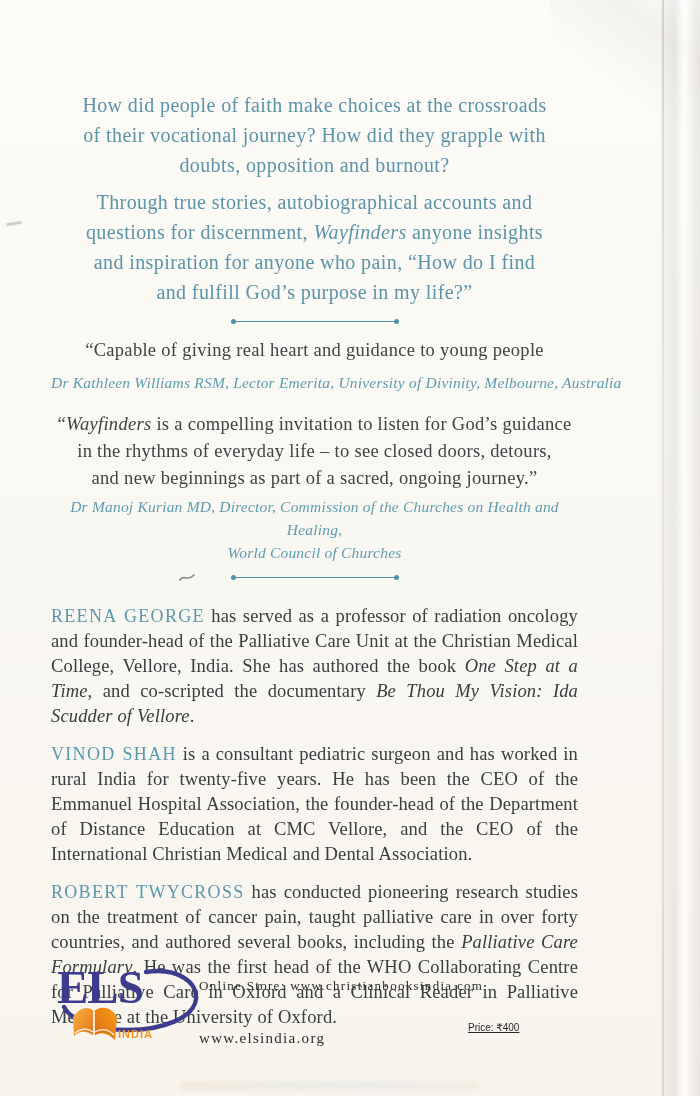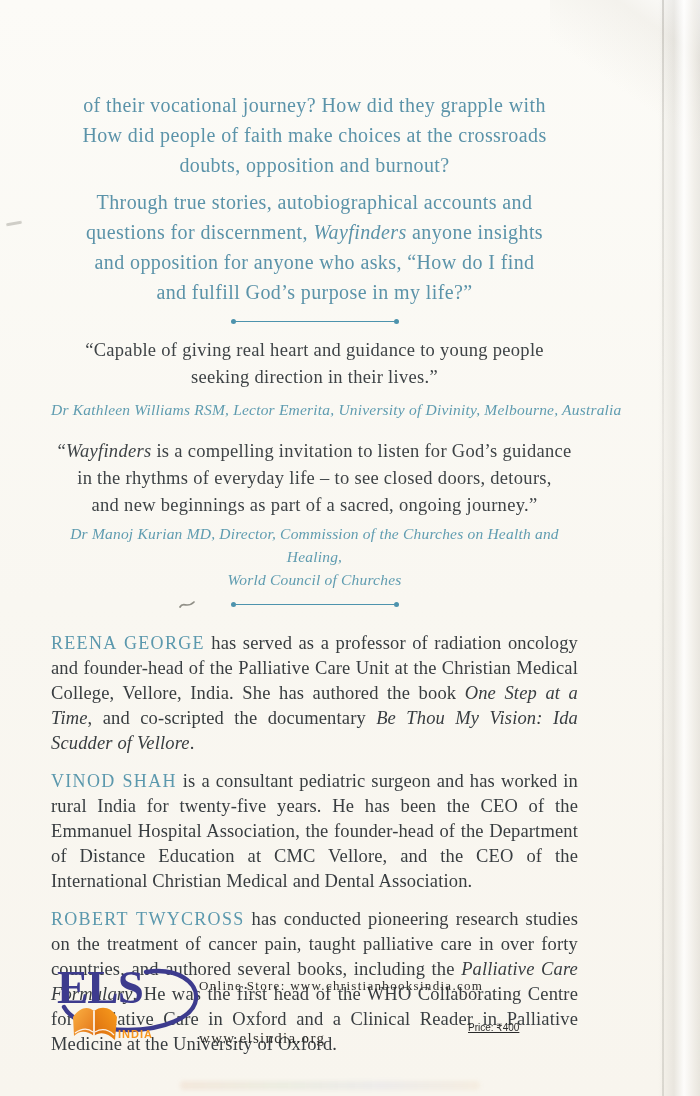--- a/index.html
+++ b/index.html
@@ -87,41 +87,40 @@
   }
 </style>
 </head>
 <body>
 
 <div class="cover">
 
   <div class="content">
 
     <div class="intro intro-q accent-text">
+        <div><span>How did people of faith make choices at the crossroads</span></div>
         <div><span>of their vocational journey? How did they grapple with</span></div>
-        <div><span>How did people of faith make choices at the crossroads</span></div>
         <div><span>doubts, opposition and burnout?</span></div>
       </div>
 
     <div class="intro intro-d accent-text">
         <div><span>Through true stories, autobiographical accounts and</span></div>
         <div><span>questions for discernment, </span><span class="it">Wayfinders</span><span> anyone insights</span></div>
-        <div><span>and opposition for anyone who asks, “How do I find</span></div>
+        <div><span>and inspiration for anyone who pain, “How do I find</span></div>
         <div><span>and fulfill God’s purpose in my life?”</span></div>
       </div>
 
     <div class="divider">
       <span class="dot"></span>
       <span class="rule"></span>
       <span class="dot"></span>
     </div>
 
     <div class="quote quote-1">
         <div><span>“Capable of giving real heart and guidance to young people</span></div>
-        <div><span>seeking direction in their lives.”</span></div>
       </div>
 
     <div class="attr attr-1">
         <div><span>Dr Kathleen Williams RSM, Lector Emerita, University of Divinity, Melbourne, Australia</span></div>
       </div>
 
     <div class="quote quote-2">
         <div><span>“</span><span class="it">Wayfinders</span><span> is a compelling invitation to listen for God’s guidance</span></div>
         <div><span>in the rhythms of everyday life – to see closed doors, detours,</span></div>
         <div><span>and new beginnings as part of a sacred, ongoing journey.”</span></div>

